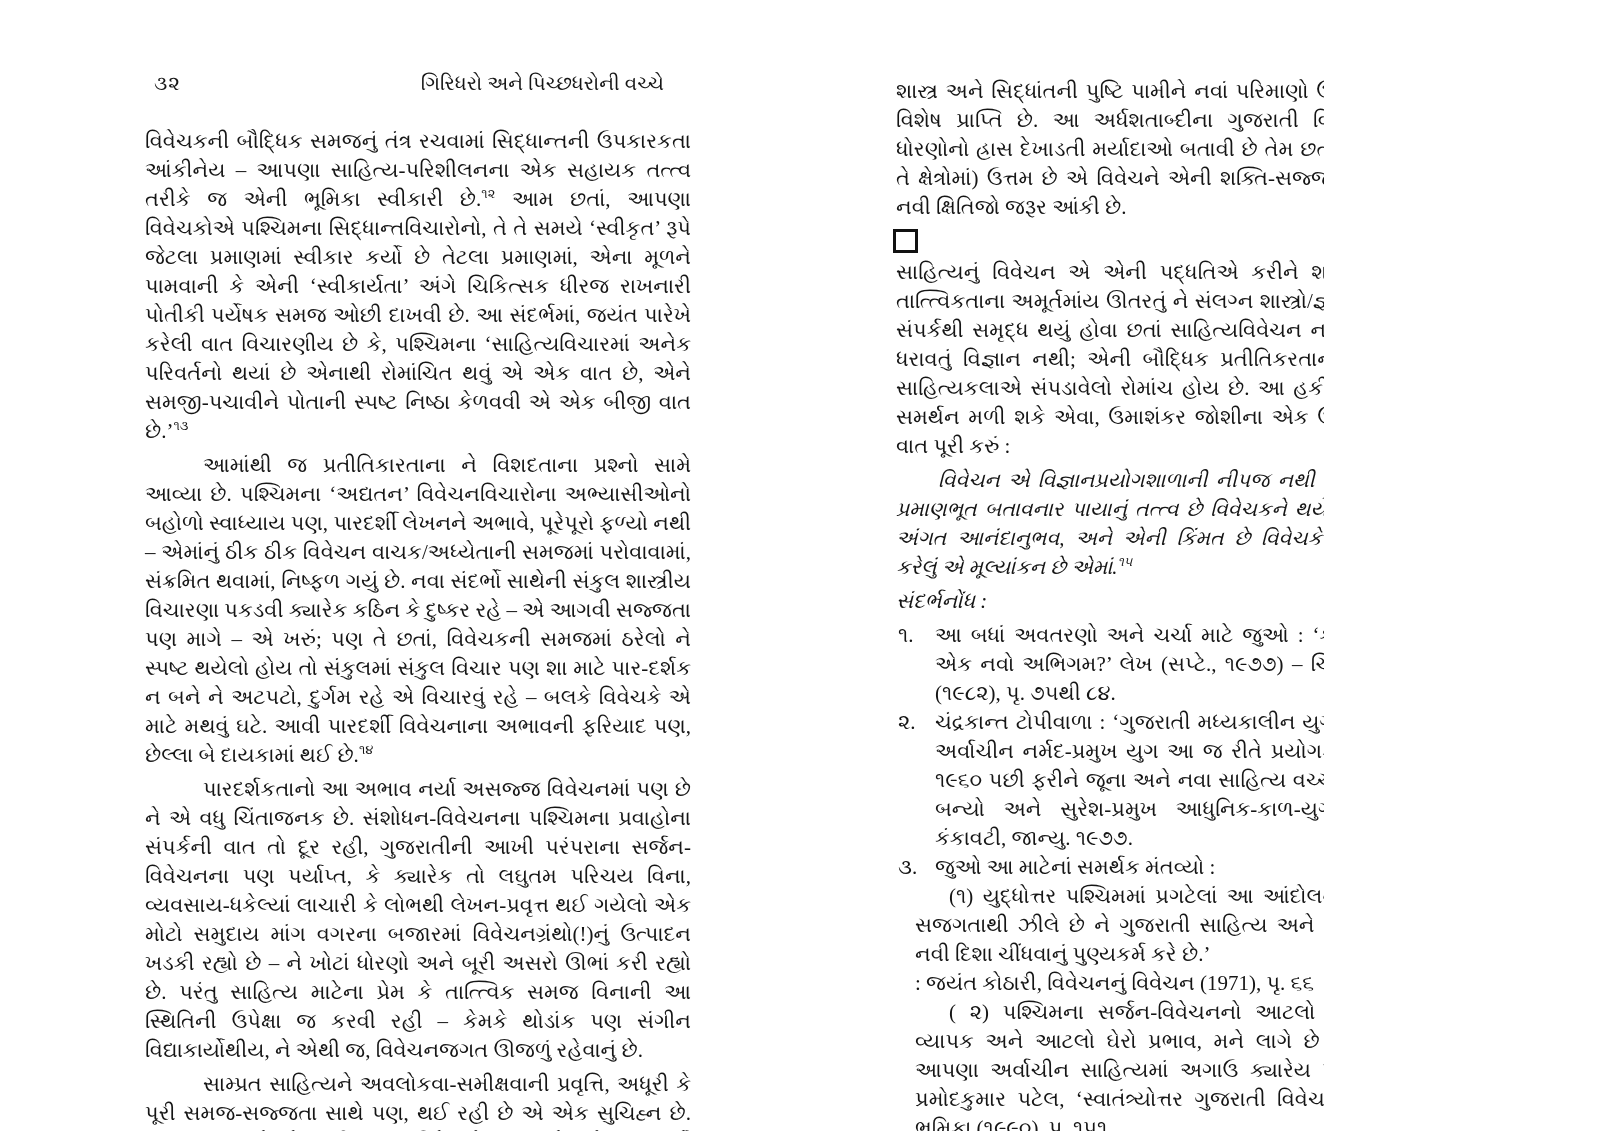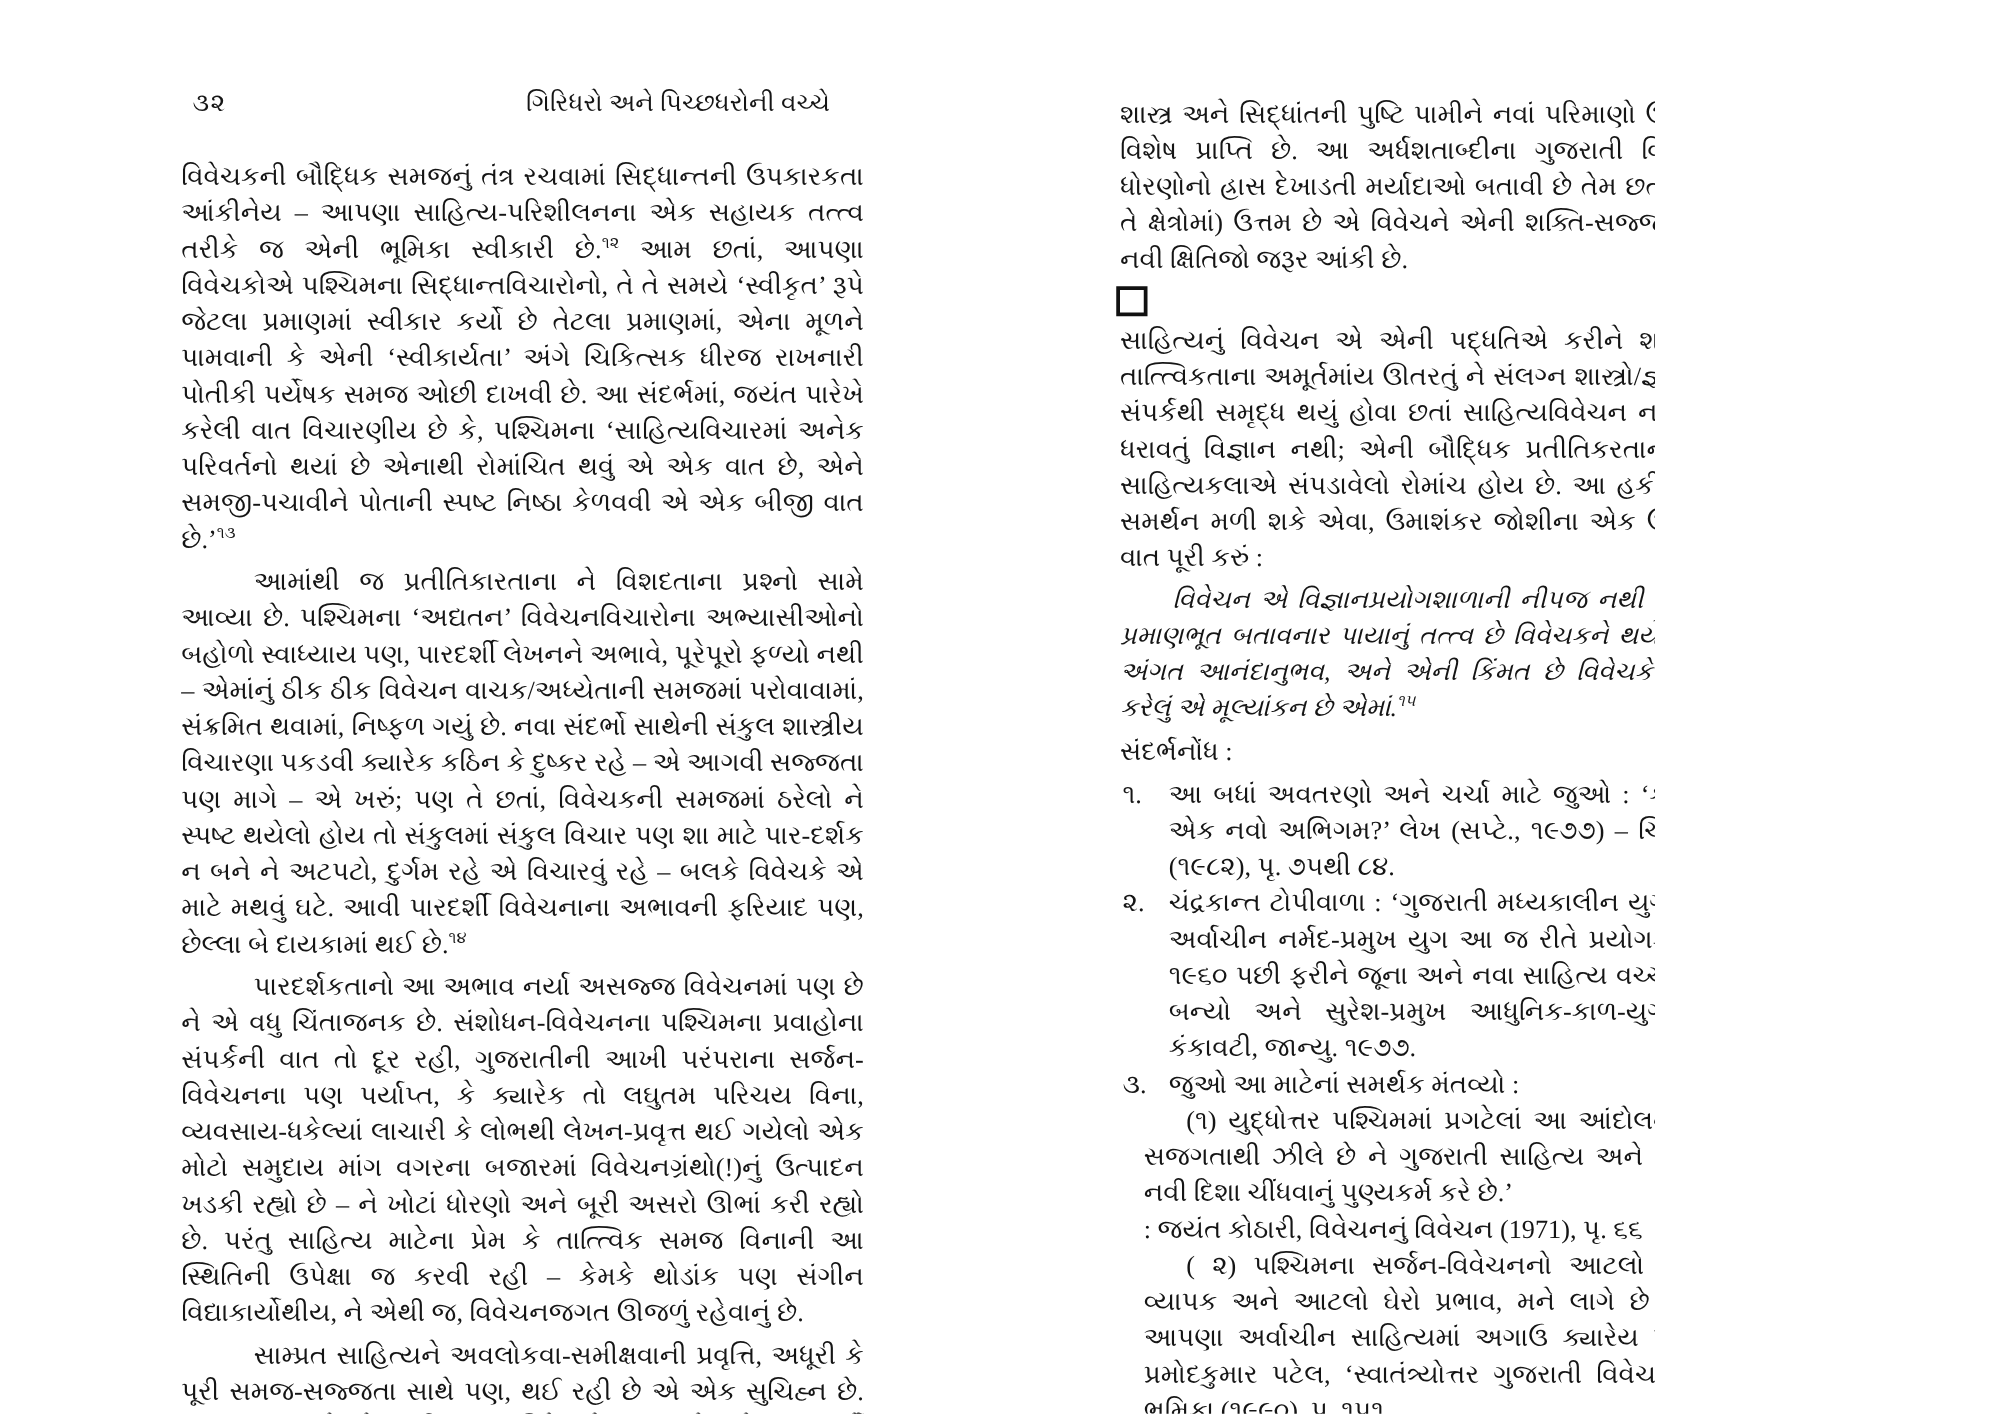--- a/index.html
+++ b/index.html
@@ -20,21 +20,21 @@
   .page-left .pg-header .num{margin-left:14px;}
   .body-text{font-size:21px;line-height:29px;text-align:justify;}
   p.para{margin:5px;padding:0;}
   p.para.indent{text-indent:58px;}
   sup.fn{font-size:13px;vertical-align:super;line-height:0;}
   .divider-square{
     display:block;width:19px;height:18px;
     border:3px solid #111;margin:7px 0 5px 2px;
   }
   .quote{font-style:italic;font-size:20.5px;margin:0 0 0 12px;text-indent:42px;}
-  .refs-heading{margin:30px 0 10px 0;font-size:21px;}
+  .refs-heading{margin:30px 0 10px 0;font-size:21px;font-style:italic;}
   .ref-item{position:relative;padding-left:44px;margin:0;}
   .ref-num{position:absolute;left:7px;top:0;}
   .ref-sub{margin-left:-20px;}
   .ref-sub .sub-para{text-indent:34px;margin:0;}
   .ref-sub .sub-attr{text-indent:0;margin:0;}
 </style>
 </head>
 <body>
 
 <div class="spread">

